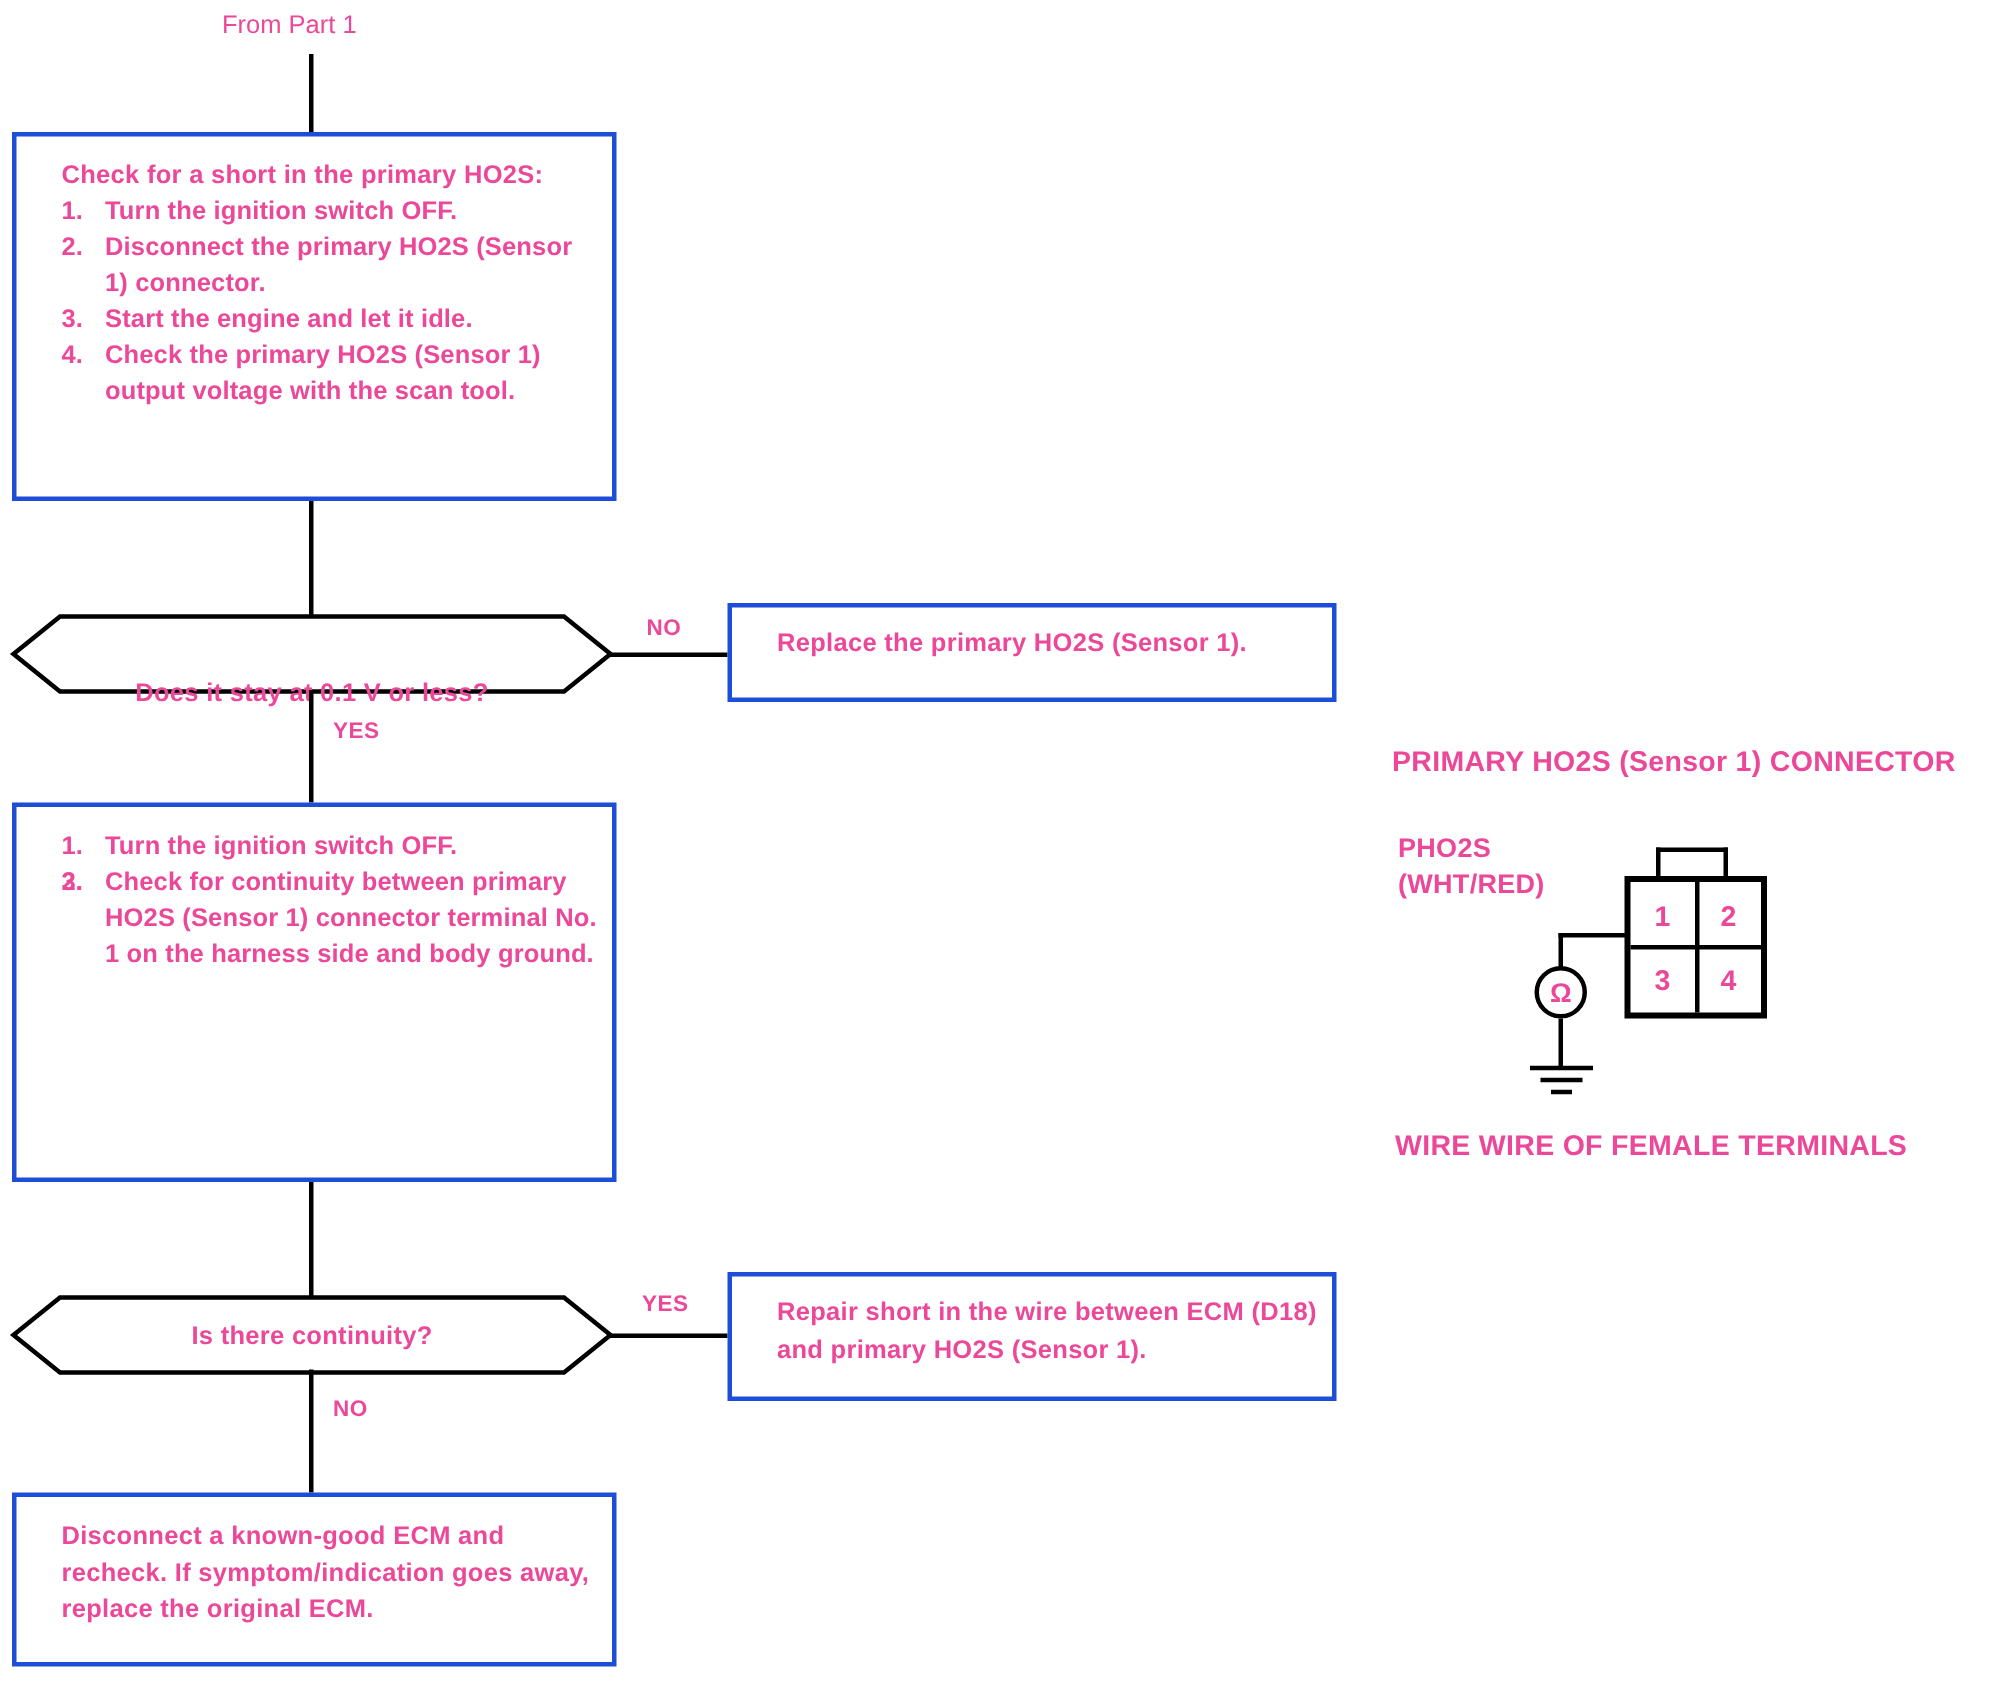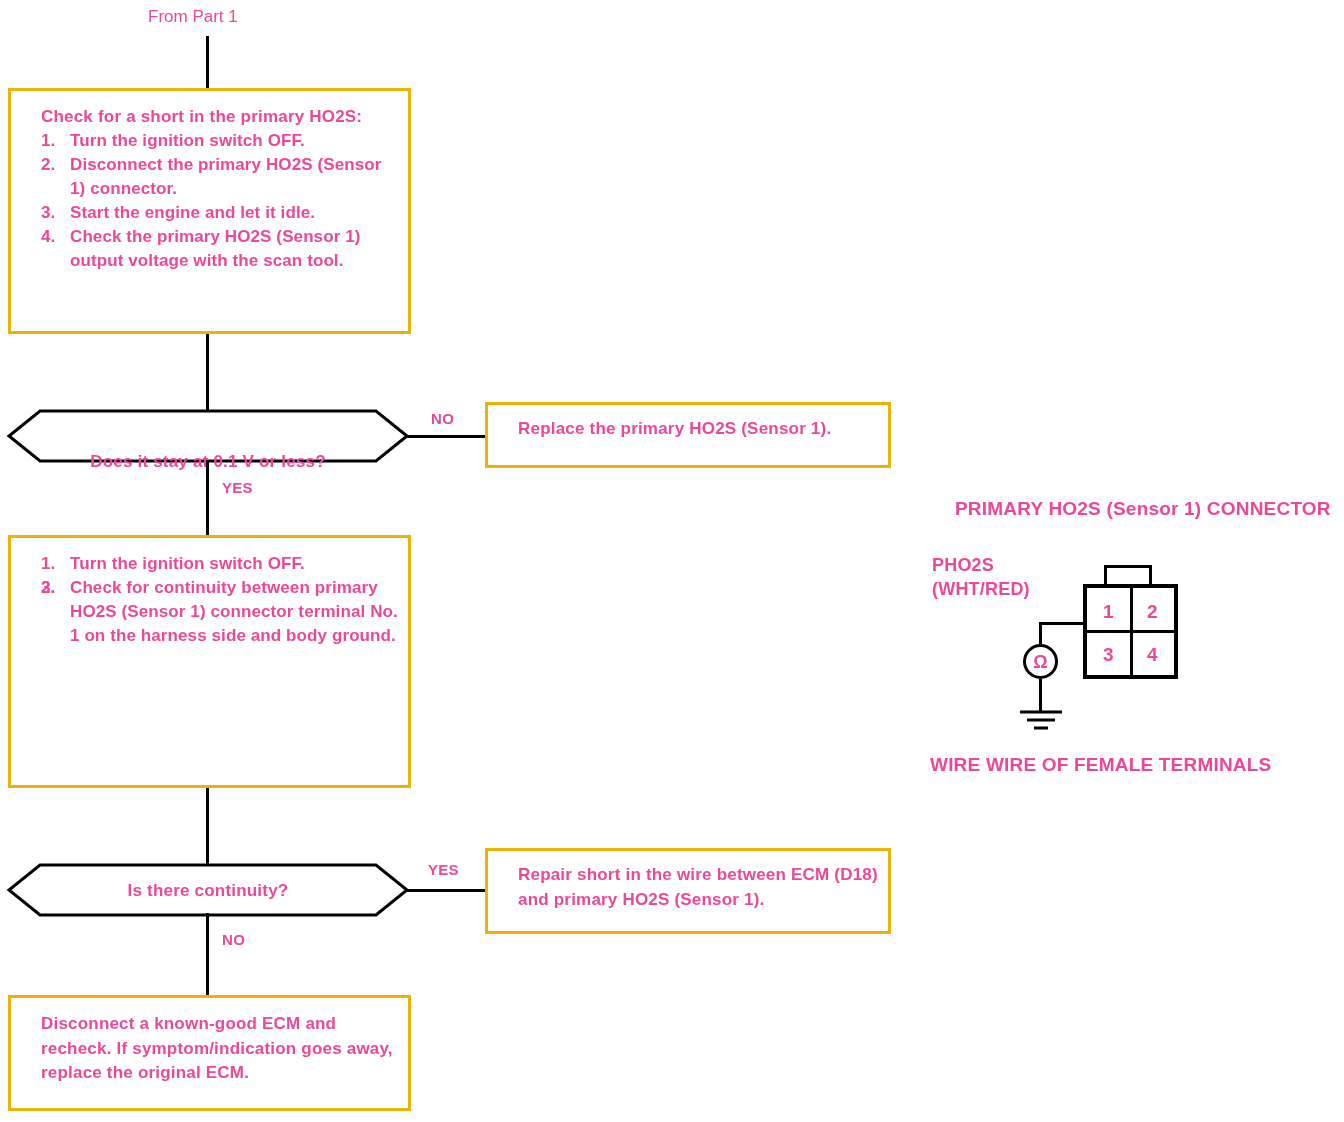--- a/index.html
+++ b/index.html
@@ -14,21 +14,21 @@
     height: 1122px;
     background: #ffffff;
     overflow: hidden;
     font-family: "Liberation Sans", sans-serif;
     color: #ec4899;
   }
 
   
   .box {
     position: absolute;
-    border: 3px solid #eab308;
+    border: 3px solid #1d4ed8;
     background: #fff;
     box-sizing: border-box;
   }
   .vline {
     position: absolute;
     width: 3px;
     background: #000;
   }
   .hline {
     position: absolute;
@@ -112,21 +112,20 @@
   }
 
   
   .conn-title {
     position: absolute;
     font-size: 19px;
     font-weight: bold;
     white-space: nowrap;
     letter-spacing: 0.2px;
     line-height: 1;
-    margin-left: 27px;
   }
   .conn-caption {
     position: absolute;
     font-size: 19px;
     font-weight: bold;
     white-space: nowrap;
     letter-spacing: 0.2px;
     line-height: 1;
   }
   .wire-label {

